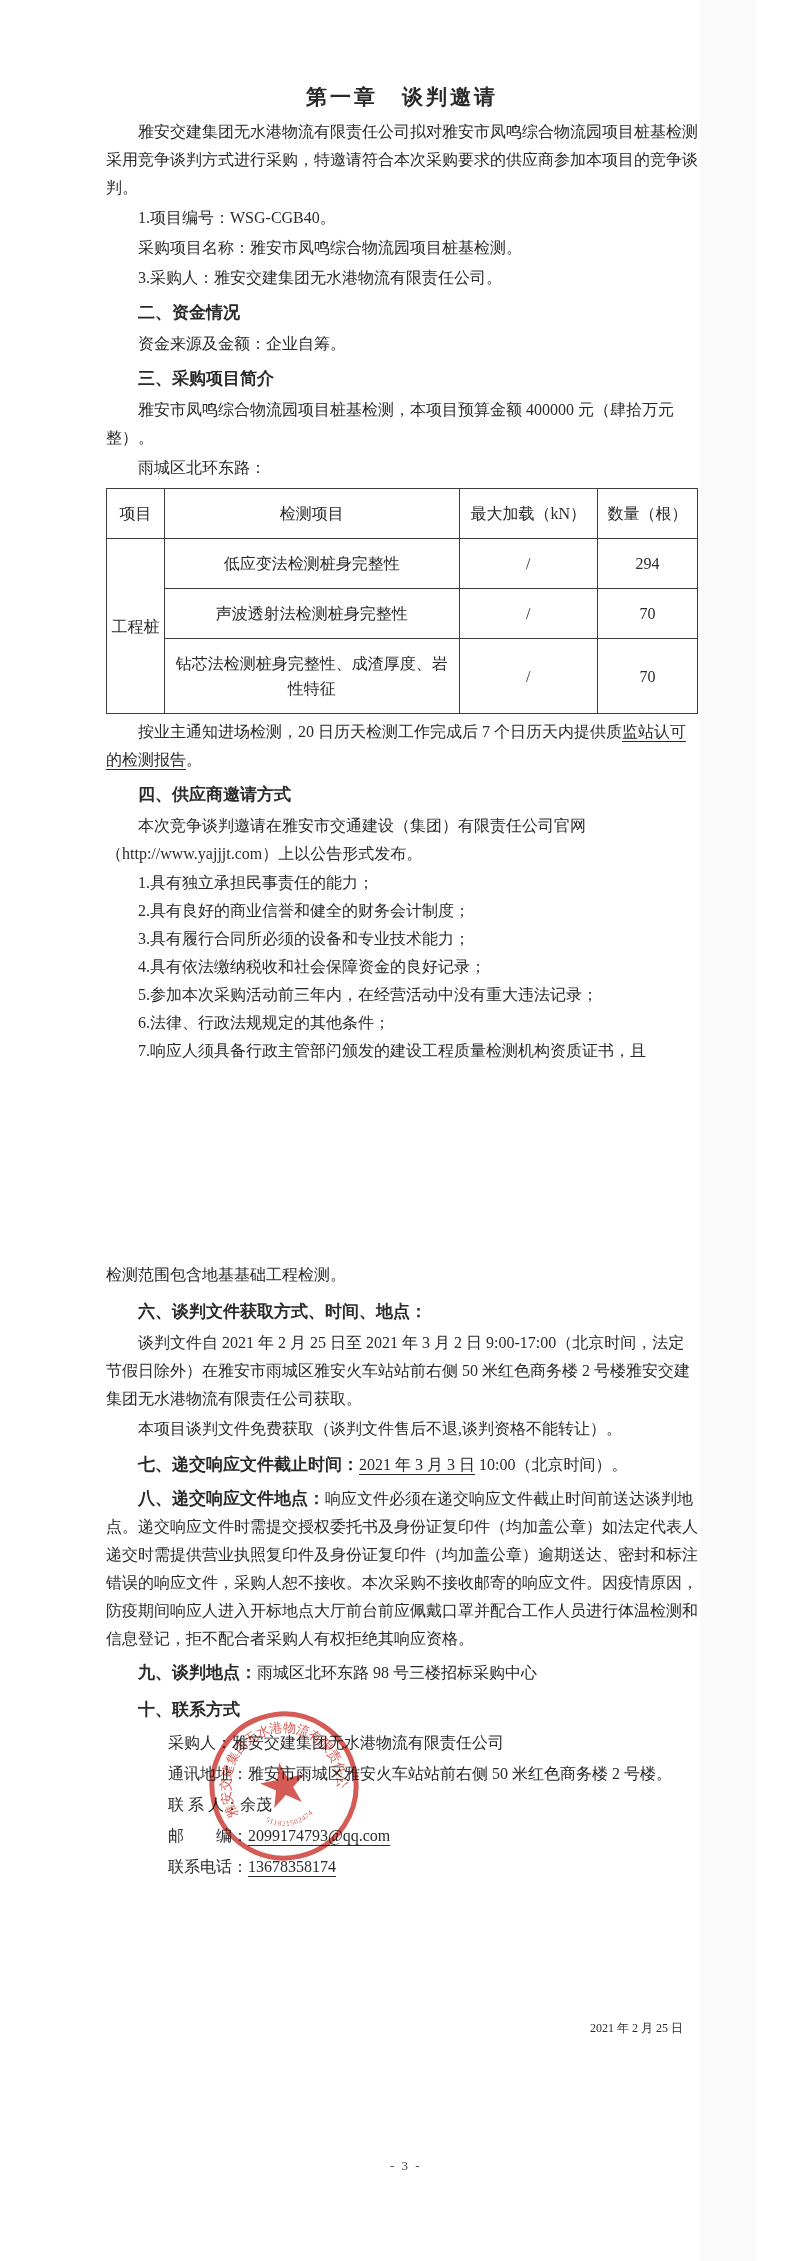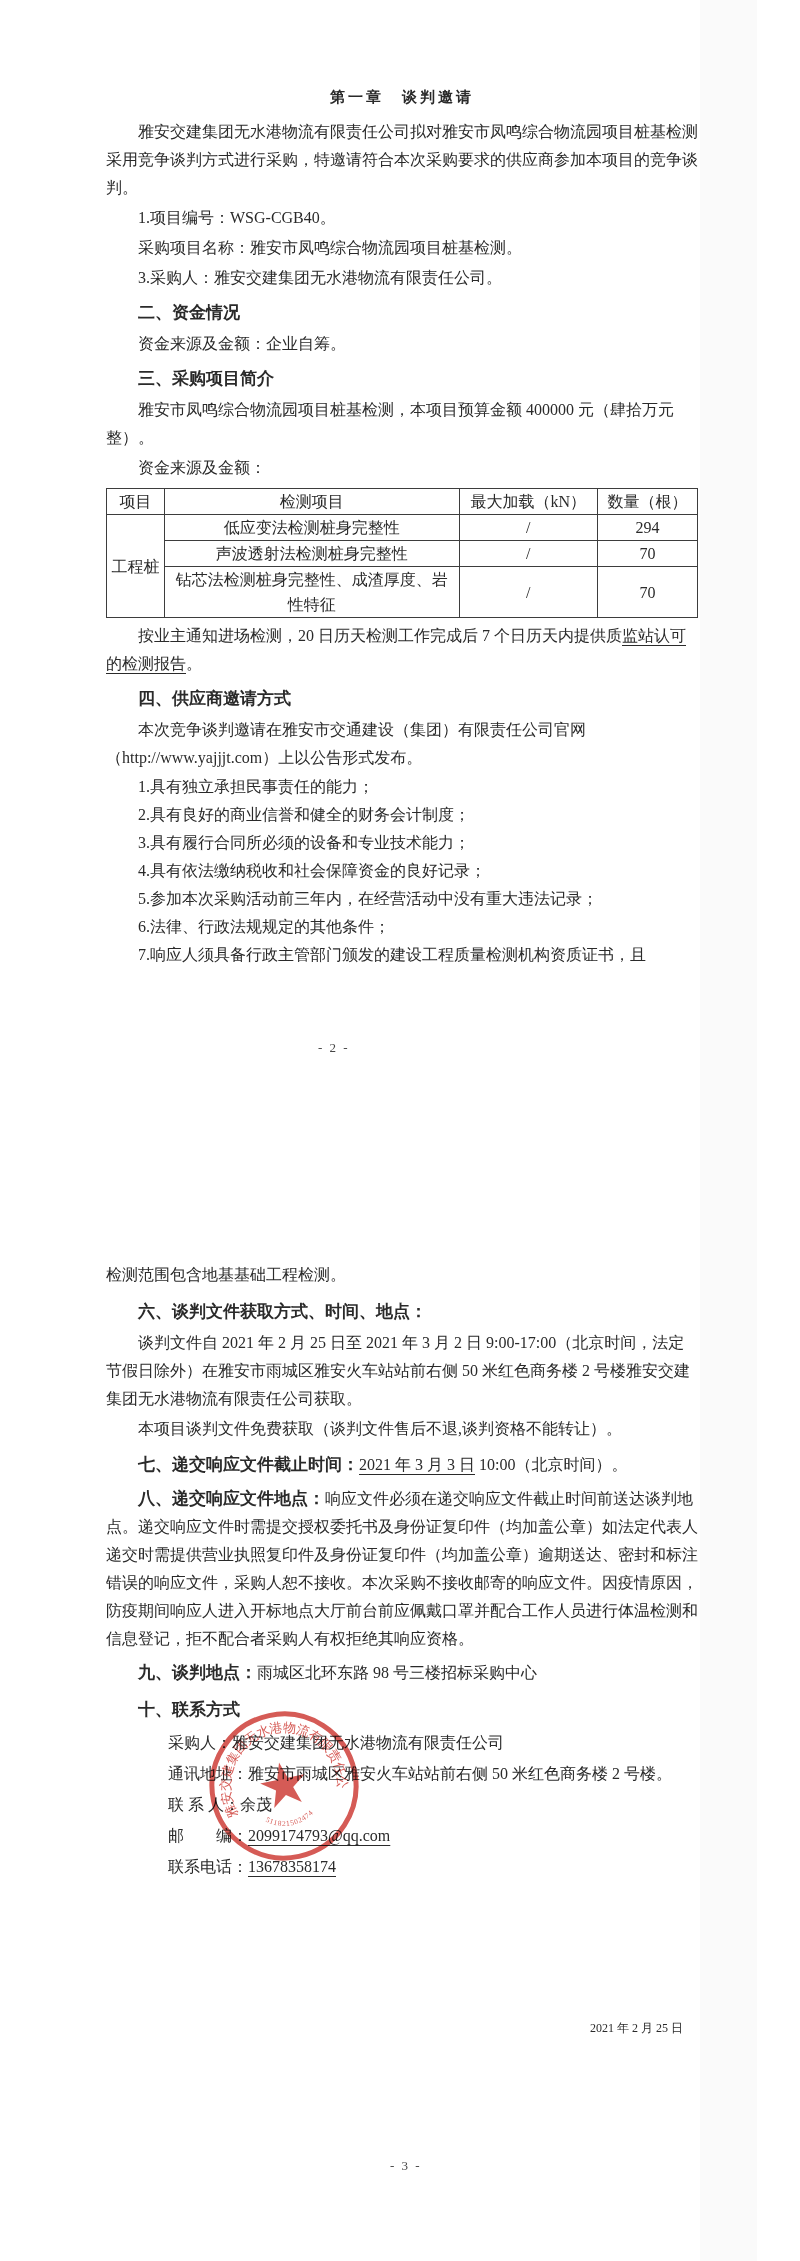--- a/index.html
+++ b/index.html
@@ -6,33 +6,33 @@
   .sheet{
     position:relative;width:800px;height:2261px;background:#ffffff;
     color:#2a2a2a;font-family:"Liberation Serif","DejaVu Serif",serif;
     overflow:hidden;
   }
   .scan-band{position:absolute;top:0;left:700px;width:57px;height:100%;background:#fafafa;}
   .page{position:absolute;left:106px;width:592px;}
   #page1{top:84px;}
   #page2{top:1261px;}
   p{margin:0;font-size:16px;line-height:28px;}
-  .doc-title{font-size:15px;font-weight:bold;text-align:center;letter-spacing:3px;line-height:26px;margin:0 0 8px 0;}
+  .doc-title{font-size:21px;font-weight:bold;text-align:center;letter-spacing:3px;line-height:26px;margin:0 0 8px 0;}
   .indent{text-indent:32px;}
   .hsec{font-weight:bold;font-size:17px;line-height:30px;margin-top:6px;text-indent:32px;}
   .hsec.mt8{margin-top:8px;}
   .item{margin-top:2px;}
   .cond{line-height:27px;margin-top:1px;}
   .note{margin-top:4px;}
   .ul{text-decoration:underline;text-underline-offset:4px;}
   b.inlinehead{font-size:17px;}
   table.work{width:100%;border-collapse:collapse;margin-top:6px;table-layout:fixed;}
   table.work th,table.work td{
     border:1px solid #3d3d3d;font-size:16px;font-weight:normal;
-    text-align:center;padding:0 3px;line-height:25px;vertical-align:middle;
+    text-align:center;padding:12px 3px;line-height:25px;vertical-align:middle;
   }
   table.work th{line-height:25px;}
   .contact-line{margin-top:3px;margin-left:62px;}
   .contact-addr{margin-top:3px;text-indent:62px;}
   .pagefoot{position:absolute;font-size:13px;color:#454545;letter-spacing:2px;line-height:16px;}
   #foot1{top:1040px;left:318px;}
   #foot2{top:2158px;left:390px;}
   .issue-date{position:absolute;top:2014px;right:117px;font-size:12px;line-height:28px;}
   .seal{
     position:absolute;left:204px;top:1706px;width:160px;height:160px;
@@ -51,21 +51,21 @@
 
     <p class="indent item">1.项目编号：WSG-CGB40。</p>
     <p class="indent item">采购项目名称：雅安市凤鸣综合物流园项目桩基检测。</p>
     <p class="indent item">3.采购人：雅安交建集团无水港物流有限责任公司。</p>
 
     <p class="hsec">二、资金情况</p>
     <p class="indent item">资金来源及金额：企业自筹。</p>
 
     <p class="hsec">三、采购项目简介</p>
     <p class="indent item">雅安市凤鸣综合物流园项目桩基检测，本项目预算金额 400000 元（肆拾万元整）。</p>
-    <p class="indent item">资金来源及金额：</p>
+    <p class="indent item">雨城区北环东路：</p>
 
     <table class="work">
       <colgroup>
           <col style="width:58px">
           <col style="width:294px">
           <col style="width:138px">
           <col style="width:100px">
         </colgroup>
       <tbody>
           <tr>

